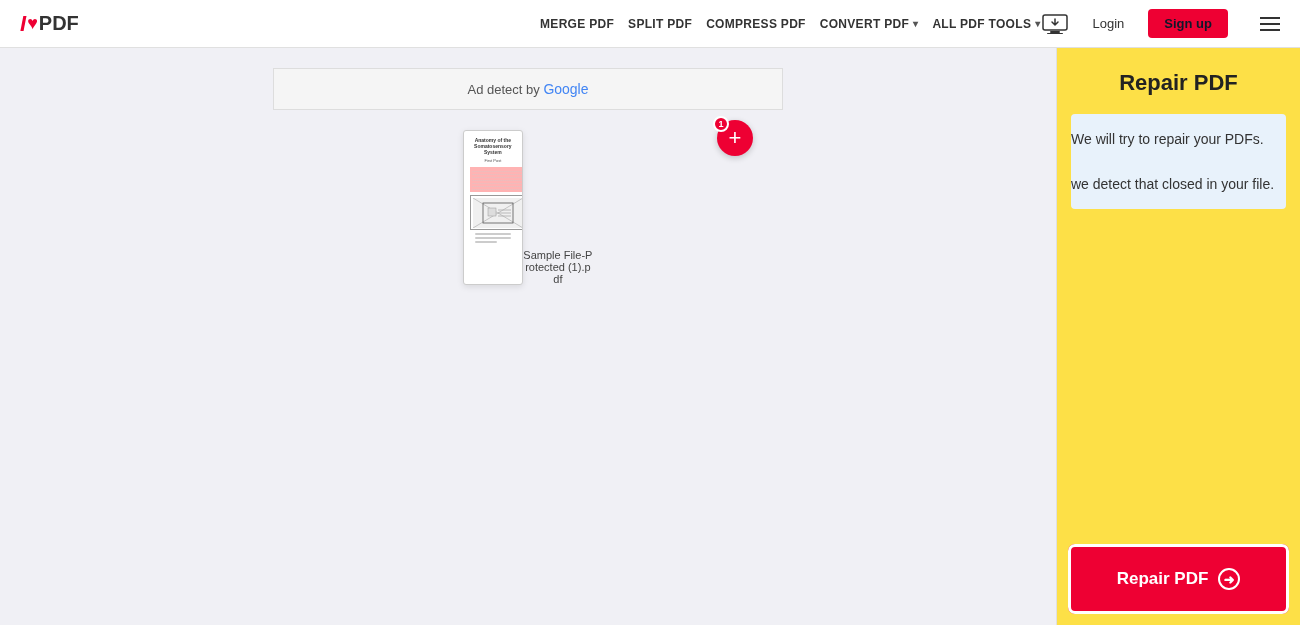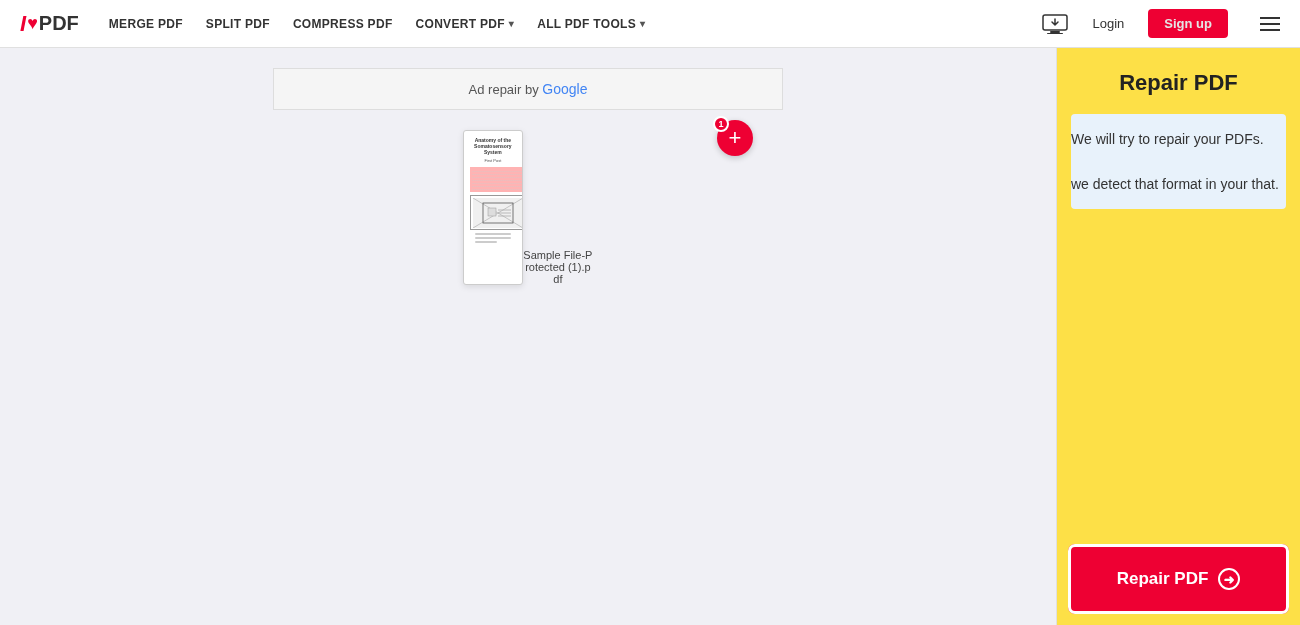--- a/index.html
+++ b/index.html
@@ -18,37 +18,37 @@
     }
     .logo {
       display: flex;
       align-items: center;
       margin-right: 30px;
       text-decoration: none;
     }
     .logo-i { font-weight: 900; font-size: 22px; color: #e03; font-style: italic; }
     .logo-heart { color: #e03; font-size: 18px; margin: 0 1px; }
     .logo-pdf { font-weight: 900; font-size: 20px; color: #333; }
-    .nav-links { display: flex; align-items: center; gap: 23px; flex: 1; }
+    .nav-links { display: flex; align-items: center; gap: 14px; flex: 1; justify-content: flex-end; }
     .nav-link {
       font-size: 12px;
       font-weight: 700;
       color: #333;
       text-transform: uppercase;
       text-decoration: none;
       cursor: pointer;
       letter-spacing: 0.3px;
     }
     .nav-link-with-arrow { display: flex; align-items: center; gap: 4px; }
     .nav-right { display: flex; align-items: center; gap: 24px; margin-left: auto; }
     .download-icon { width: 28px; height: 22px; display: flex; align-items: center; justify-content: center; cursor: pointer; }
     .login-btn { font-size: 13px; color: #333; cursor: pointer; font-weight: 500; }
     .signup-btn {
       background: #e03;
-      color: #e5e5e5;
+      color: #0f172a;
       border: none;
       padding: 7px 16px;
       border-radius: 4px;
       font-size: 13px;
       font-weight: 700;
       cursor: pointer;
     }
     .hamburger { display: flex; flex-direction: column; gap: 4px; cursor: pointer; margin-left: 8px; }
     .hamburger span { width: 20px; height: 2px; background: #333; display: block; }
 
@@ -267,21 +267,21 @@
       <span></span>
     </div>
   </div>
 </nav>
 
 <div class="main-layout">
 
   <div class="content-area">
 
     <div class="ad-closed-bar">
-      <span>Ad repair by</span>
+      <span>Ad detect by</span>
       <span class="google-text">Google</span>
     </div>
 
     <div class="file-area">
 
       <div class="file-card">
         <div class="file-thumbnail">
           <div class="file-thumbnail-inner">
             <div class="doc-title">Anatomy of the Somatosensory System</div>
             <div class="doc-subtitle">First Post</div>
@@ -314,21 +314,21 @@
         <span class="plus-icon">+</span>
       </div>
     </div>
   </div>
 
   <aside class="sidebar">
     <h2 class="sidebar-title">Repair PDF</h2>
     <div class="info-box">
       <span>We will try to repair your PDFs.</span><br>
       <br>
-      <span>we detect that format in your that.</span>
+      <span>we detect that closed in your file.</span>
     </div>
     <div class="sidebar-spacer"></div>
     <button class="repair-btn">
       <span>Repair PDF</span>
       <span class="circle-arrow">➜</span>
     </button>
   </aside>
 </div>
 
 </body></html>

